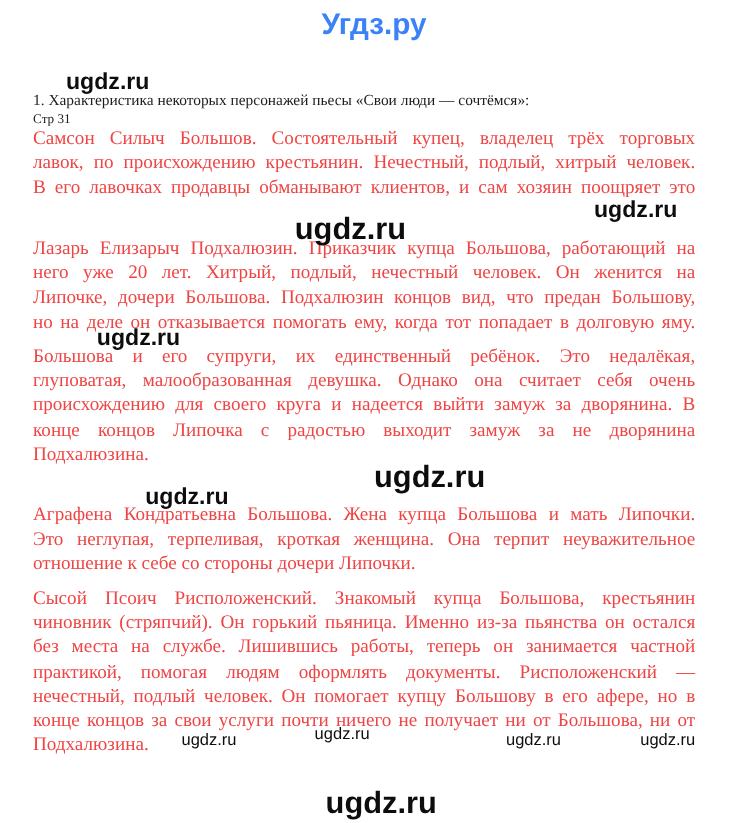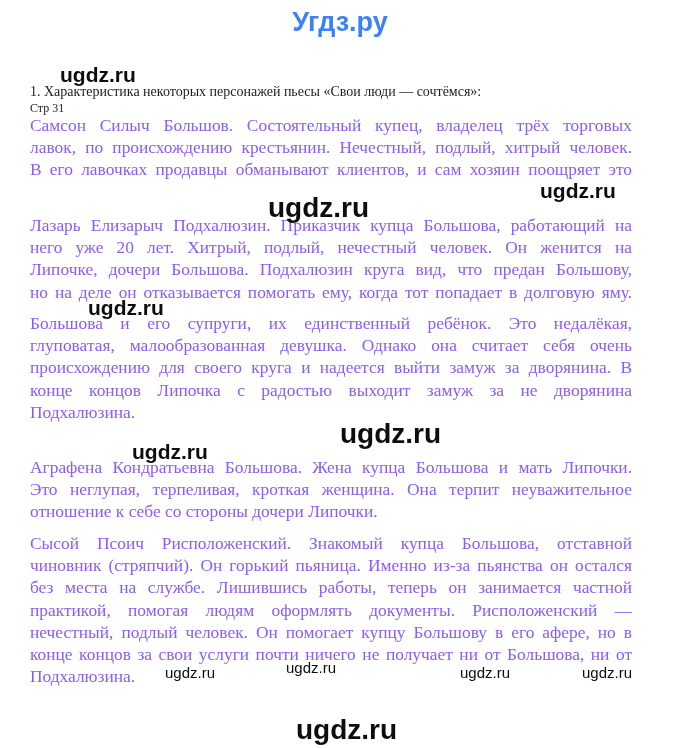--- a/index.html
+++ b/index.html
@@ -47,21 +47,21 @@
     white-space: nowrap;
     color: #1c1c1c;
   }
   .para {
     position: absolute;
     left: 30px;
     width: 602px;
     font-family: "Liberation Serif", serif;
     font-size: 17.4px;
     line-height: 22.2px;
-    color: #8b5cf6;
+    color: #ef4444;
   }
   .line {
     display: block;
     text-align: justify;
     text-align-last: justify;
     white-space: nowrap;
     height: 22.2px;
   }
   .line.last {
     text-align-last: left;
@@ -89,40 +89,40 @@
 
 <div class="para" style="top:114px">
   <span class="line">Самсон Силыч Большов. Состоятельный купец, владелец трёх торговых</span>
   <span class="line">лавок, по происхождению крестьянин. Нечестный, подлый, хитрый человек.</span>
   <span class="line">В его лавочках продавцы обманывают клиентов, и сам хозяин поощряет это</span>
 </div>
 
 <div class="para" style="top:214px">
   <span class="line">Лазарь Елизарыч Подхалюзин. Приказчик купца Большова, работающий на</span>
   <span class="line">него уже 20 лет. Хитрый, подлый, нечестный человек. Он женится на</span>
-  <span class="line">Липочке, дочери Большова. Подхалюзин круга вид, что предан Большову,</span>
+  <span class="line">Липочке, дочери Большова. Подхалюзин концов вид, что предан Большову,</span>
   <span class="line">но на деле он отказывается помогать ему, когда тот попадает в долговую яму.</span>
 </div>
 
 <div class="para" style="top:312px">
   <span class="line">Большова и его супруги, их единственный ребёнок. Это недалёкая,</span>
   <span class="line">глуповатая, малообразованная девушка. Однако она считает себя очень</span>
   <span class="line">происхождению для своего круга и надеется выйти замуж за дворянина. В</span>
   <span class="line">конце концов Липочка с радостью выходит замуж за не дворянина</span>
   <span class="line last">Подхалюзина.</span>
 </div>
 
 <div class="para" style="top:456px">
   <span class="line">Аграфена Кондратьевна Большова. Жена купца Большова и мать Липочки.</span>
   <span class="line">Это неглупая, терпеливая, кроткая женщина. Она терпит неуважительное</span>
   <span class="line last">отношение к себе со стороны дочери Липочки.</span>
 </div>
 
 <div class="para" style="top:532px">
-  <span class="line">Сысой Псоич Рисположенский. Знакомый купца Большова, отставной</span>
+  <span class="line">Сысой Псоич Рисположенский. Знакомый купца Большова, крестьянин</span>
   <span class="line">чиновник (стряпчий). Он горький пьяница. Именно из-за пьянства он остался</span>
   <span class="line">без места на службе. Лишившись работы, теперь он занимается частной</span>
   <span class="line">практикой, помогая людям оформлять документы. Рисположенский —</span>
   <span class="line">нечестный, подлый человек. Он помогает купцу Большову в его афере, но в</span>
   <span class="line">конце концов за свои услуги почти ничего не получает ни от Большова, ни от</span>
   <span class="line last">Подхалюзина.</span>
 </div>
 
 <div class="wm mid" style="left:60px;top:64px">ugdz.ru</div>
 <div class="wm mid" style="left:540px;top:180px">ugdz.ru</div>

